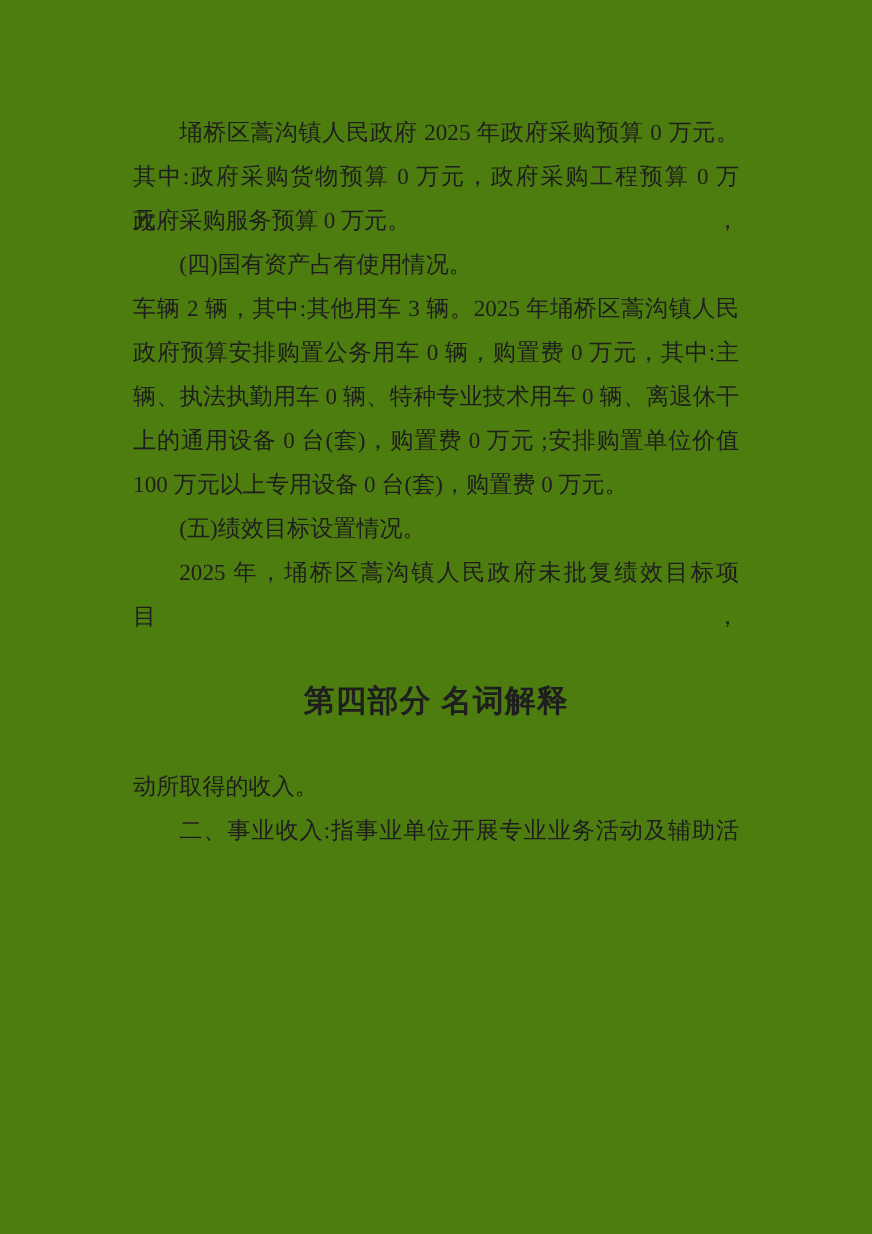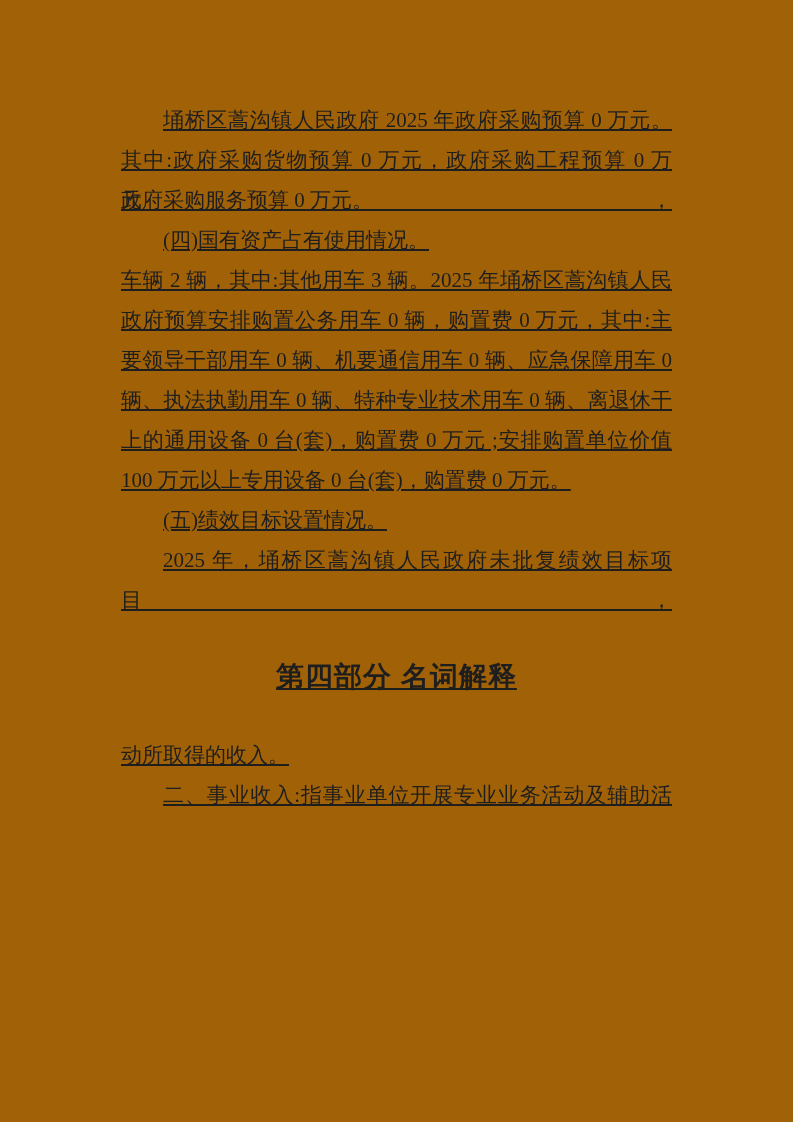--- a/index.html
+++ b/index.html
@@ -46,34 +46,33 @@
     font-size: 28px;
     letter-spacing: 1px;
     text-indent: 0;
     text-align: left;
     text-align-last: center;
   }
 </style>
 </head>
 <body>
 
-<div class="page" style="background: #a16207; color: rgb(30, 30, 30); text-decoration: underline;">
+<div class="page" style="background: #4d7c0f; color: rgb(30, 30, 30);">
   <div class="doc-body">
       <div class="para body">
         <div class="line first">埇桥区蒿沟镇人民政府 2025 年政府采购预算 0 万元。</div>
         <div class="line">其中:政府采购货物预算 0 万元，政府采购工程预算 0 万元，</div>
         <div class="line last">政府采购服务预算 0 万元。</div>
       </div>
       <div class="para body">
         <div class="line first last">(四)国有资产占有使用情况。</div>
       </div>
       <div class="para body">
         <div class="line">车辆 2 辆，其中:其他用车 3 辆。2025 年埇桥区蒿沟镇人民</div>
         <div class="line">政府预算安排购置公务用车 0 辆，购置费 0 万元，其中:主</div>
-        <div class="line">要领导干部用车 0 辆、机要通信用车 0 辆、应急保障用车 0</div>
         <div class="line">辆、执法执勤用车 0 辆、特种专业技术用车 0 辆、离退休干</div>
         <div class="line">上的通用设备 0 台(套)，购置费 0 万元 ;安排购置单位价值</div>
         <div class="line last">100 万元以上专用设备 0 台(套)，购置费 0 万元。</div>
       </div>
       <div class="para body">
         <div class="line first last">(五)绩效目标设置情况。</div>
       </div>
       <div class="para body">
         <div class="line first">2025 年，埇桥区蒿沟镇人民政府未批复绩效目标项目，</div>
       </div>

